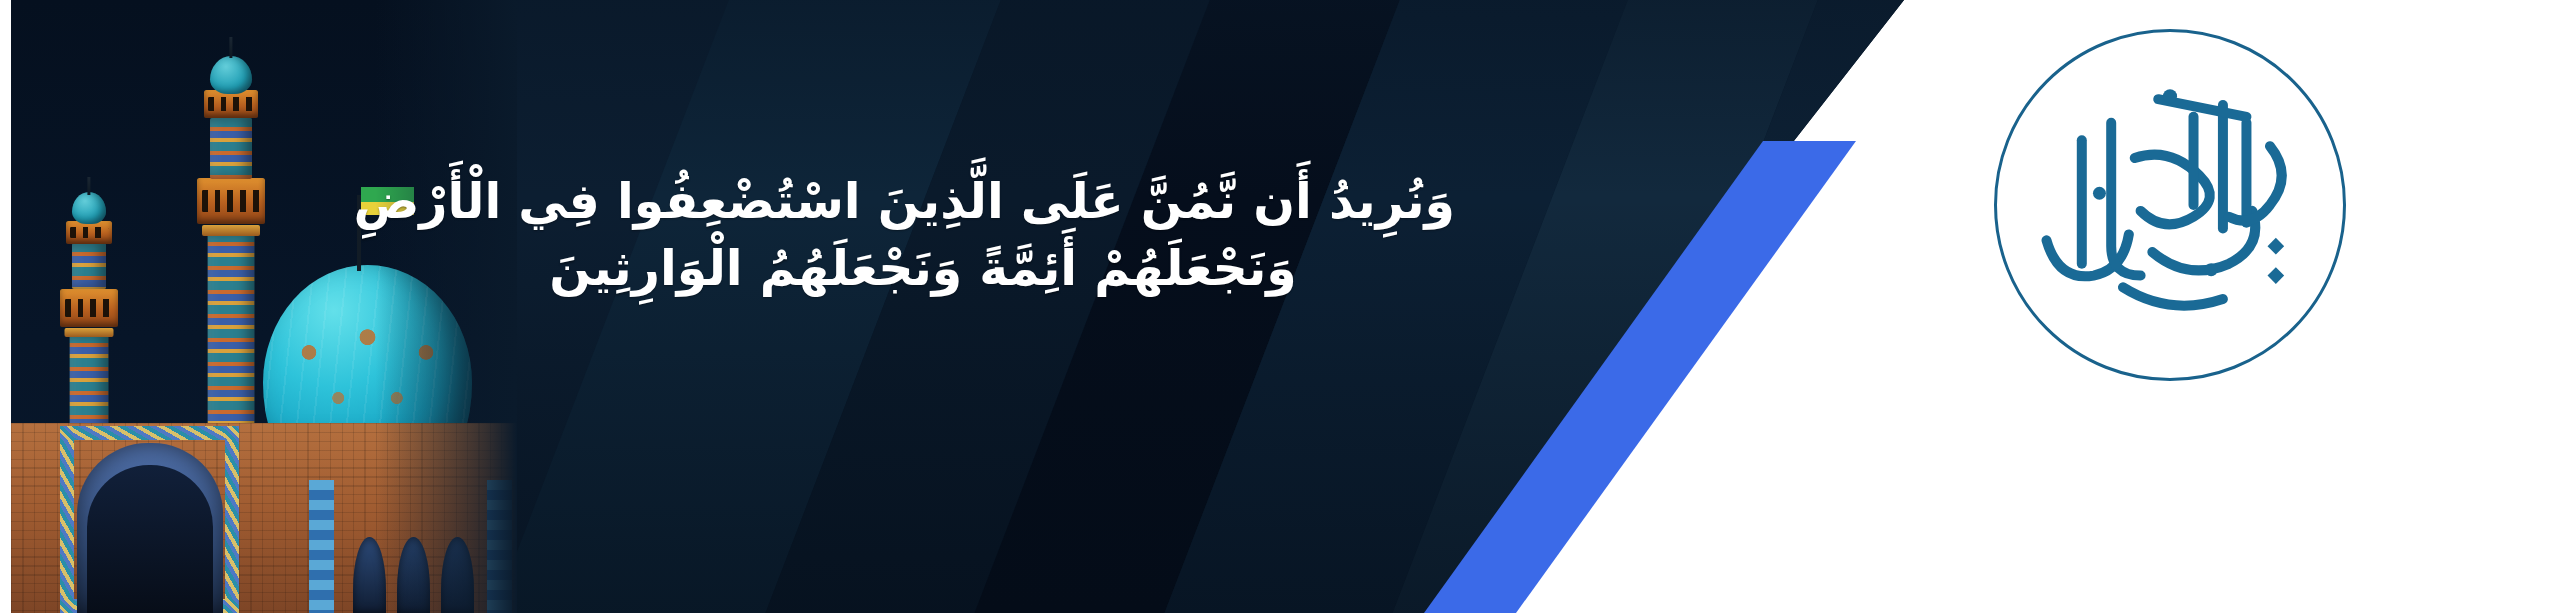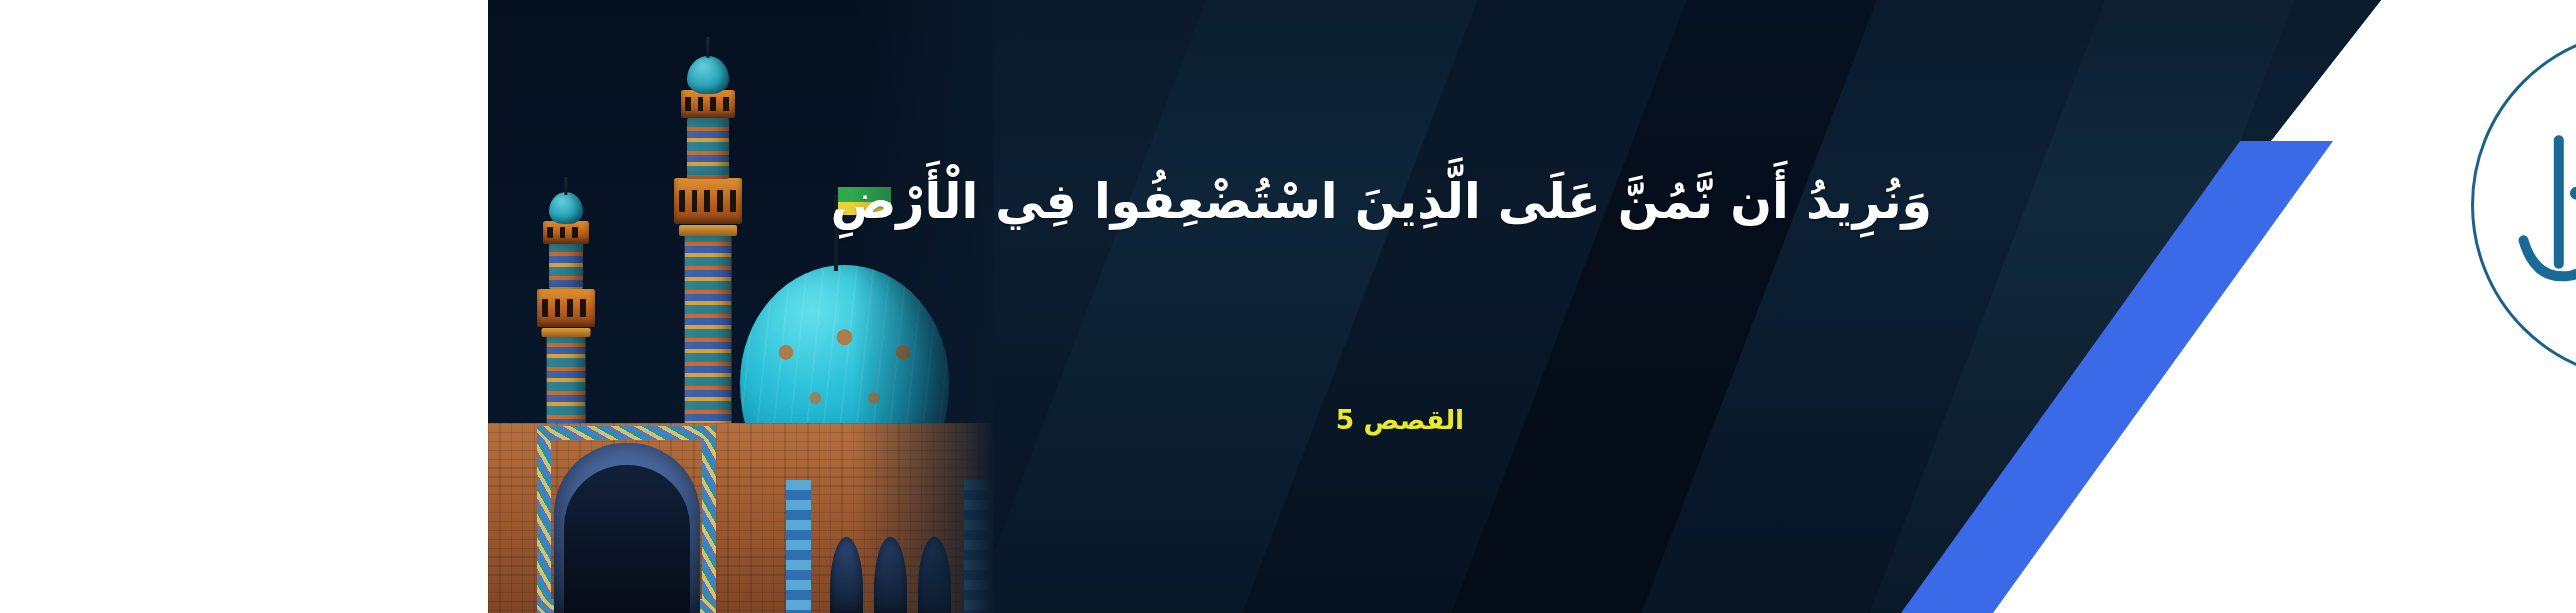--- a/index.html
+++ b/index.html
@@ -1,21 +1,21 @@
 <!DOCTYPE html>
 <html lang="ar" dir="rtl" style="font-size:10px"><head>
 <meta charset="utf-8">
 <title>Banner</title>
 <style>
   html,body{margin:0;padding:0;background:#fff;}
   *{box-sizing:border-box;}
 
   .banner{
     position:relative;
-    width:2088px;
+    width:2565px;
     height:613px;
     overflow:hidden;
     background:#ffffff;
     font-family:"DejaVu Sans","Liberation Sans",sans-serif;
     padding-left:36px;
   }
 
   
   .navy-plate{
     position:absolute;
@@ -336,22 +336,22 @@
     <div class="arch a2"></div>
     <div class="arch a3"></div>
     <div class="tile-frame"></div>
     <div class="iwan"></div>
 
     <div class="photo-fade"></div>
   </div>
 
   <div class="verse">
     <div class="verse-line l1">وَنُرِيدُ أَن نَّمُنَّ عَلَى الَّذِينَ اسْتُضْعِفُوا فِي الْأَرْضِ</div>
+    <div class="verse-line l2">وَنَجْعَلَهُمْ أَئِمَّةً وَنَجْعَلَهُمُ الْوَارِثِينَ</div>
   </div>
-  <div class="verse-ref">القصص 5</div>
 
   <div class="emblem">
     <div class="emblem-ring"></div>
     <div class="emblem-art">
       <svg viewBox="0 0 100 100" aria-hidden="true">
         <g fill="none" stroke="#1a6a96" stroke-width="3.4" stroke-linecap="round" stroke-linejoin="round">
           <path d="M8 62 q4 14 16 12 q10 -2 12 -14"></path>
           <path d="M20 28 L20 70"></path>
           <path d="M30 22 L30 64 q0 10 10 10"></path>
           <path d="M38 34 q12 -4 22 6 q8 8 -2 14 q-10 6 -18 -2"></path>

